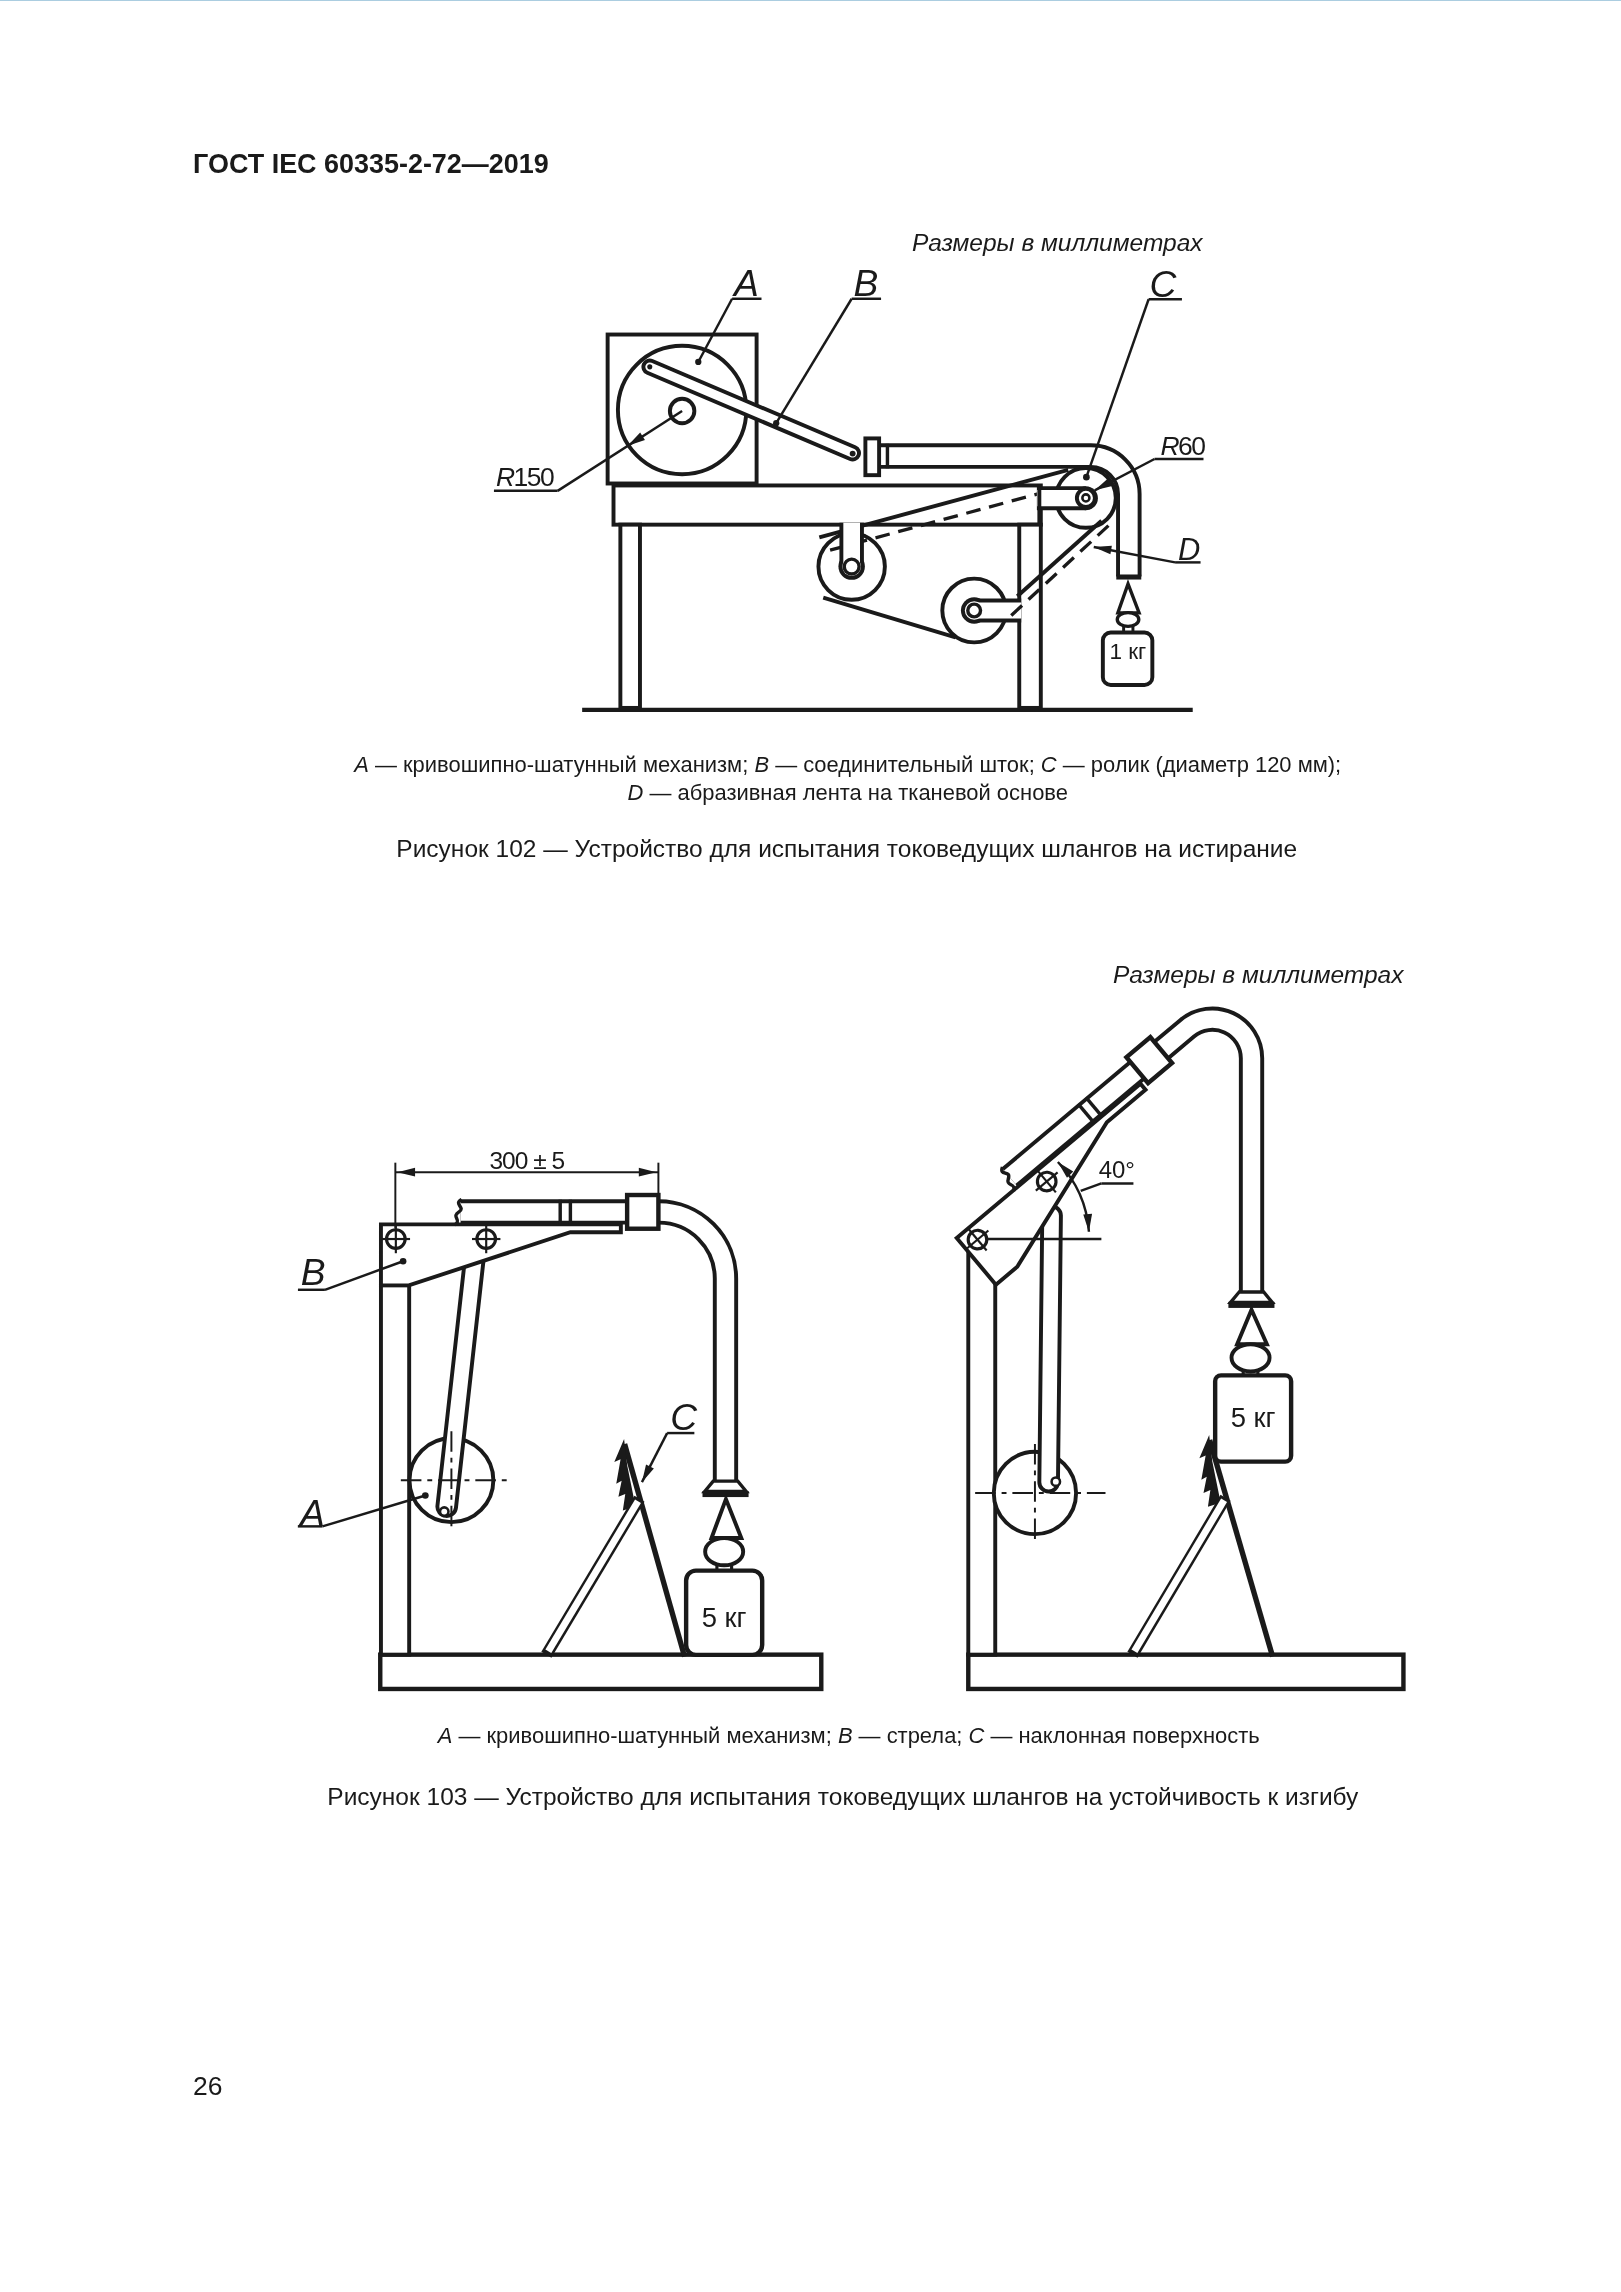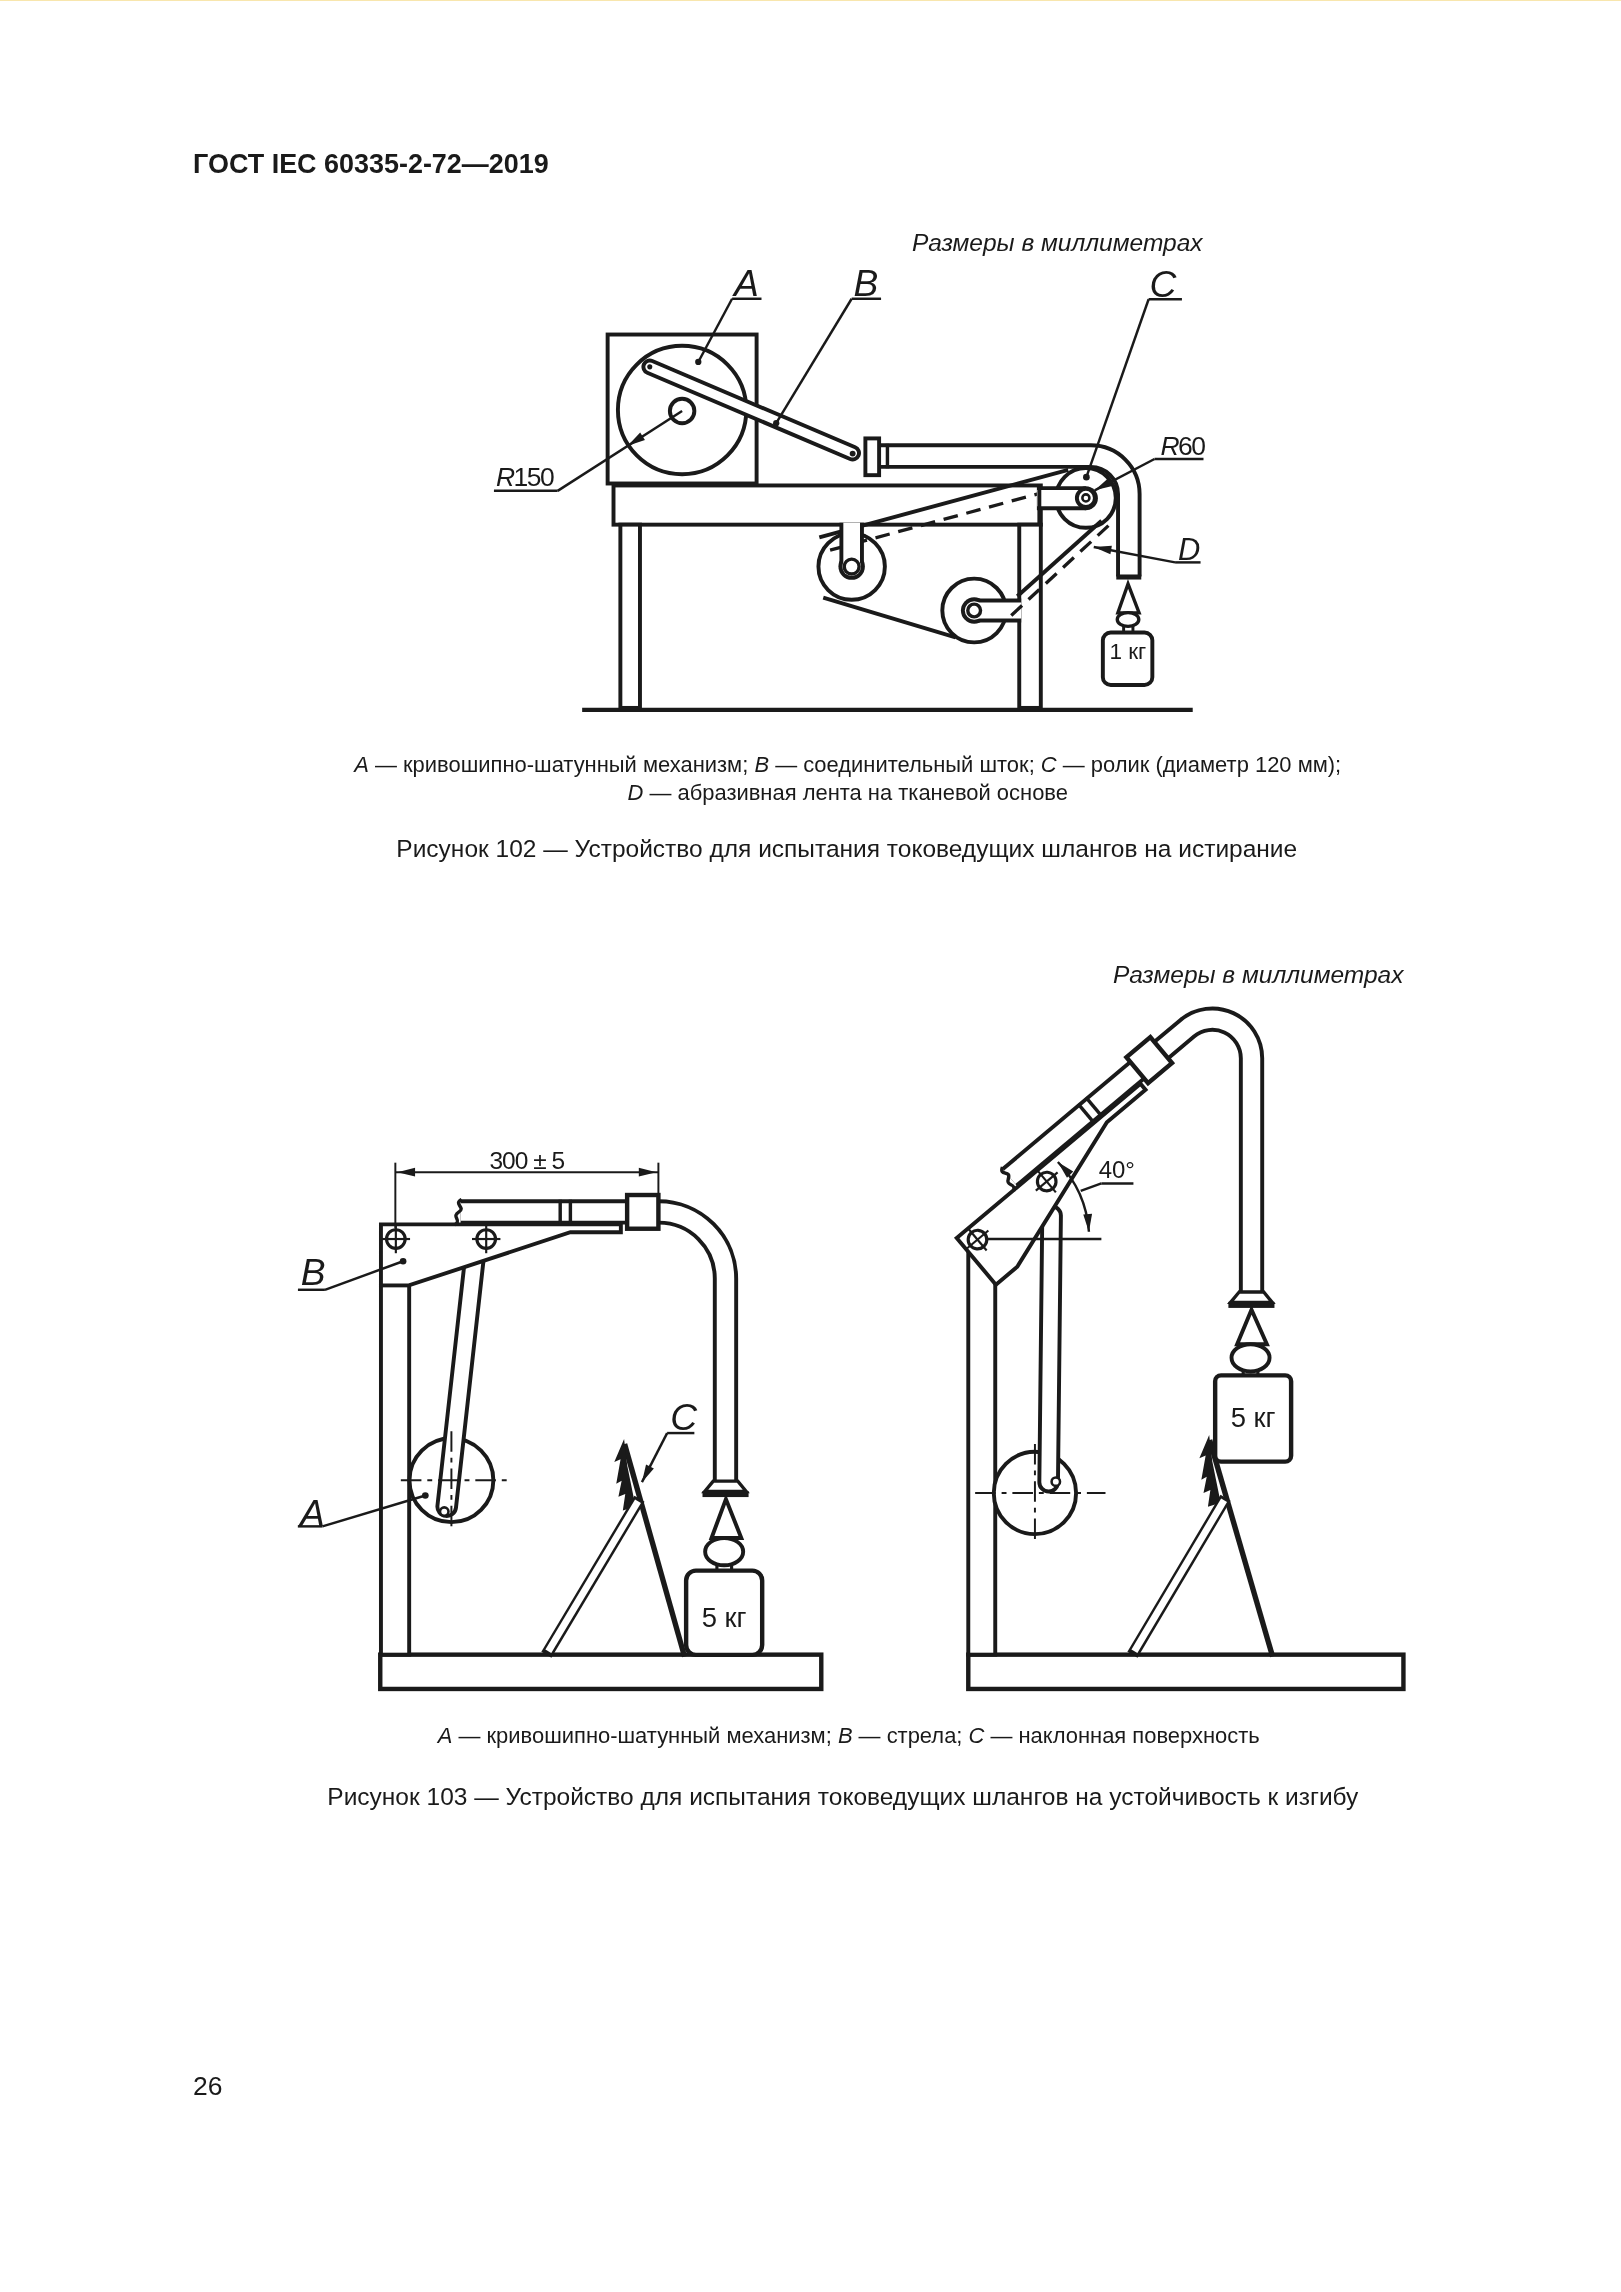--- a/index.html
+++ b/index.html
@@ -1,16 +1,16 @@
 <!DOCTYPE html>
 <html><head>
 <meta charset="utf-8">
 <style>
 html,body{margin:0;padding:0;background:#ffffff;}
-#page{position:relative;width:1621px;height:2281px;background:#eab308;overflow:hidden;}
+#page{position:relative;width:1621px;height:2281px;background:#0369a1;overflow:hidden;}
 svg{position:absolute;left:0;top:0;}
 text{font-family:"Liberation Sans",sans-serif;fill:#1a1a1a;}
 .ln{stroke:#1a1a1a;fill:none;}
 </style>
 </head>
 <body>
 <div id="page">
 <svg width="1621" height="2293" viewBox="0 0 1654 2339">
 <rect x="0" y="0" width="1654" height="2339" fill="#ffffff"></rect>
 

